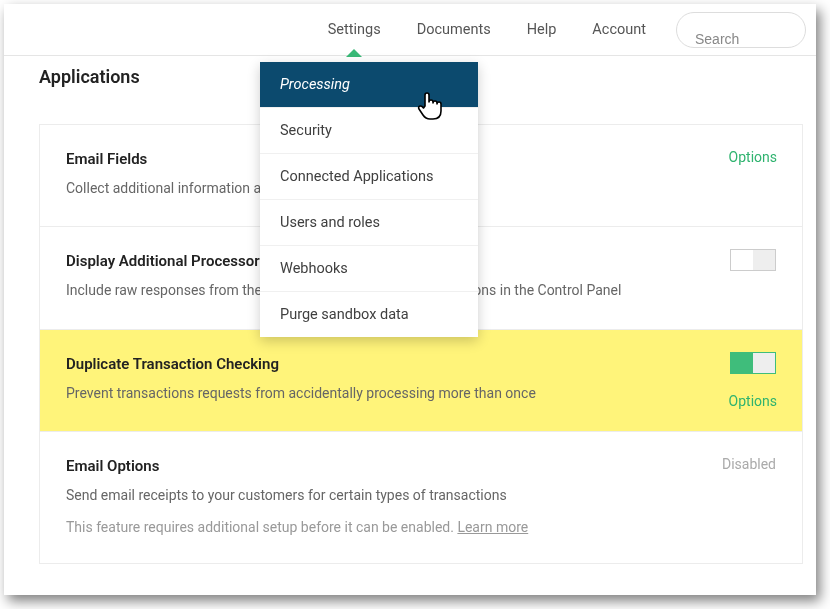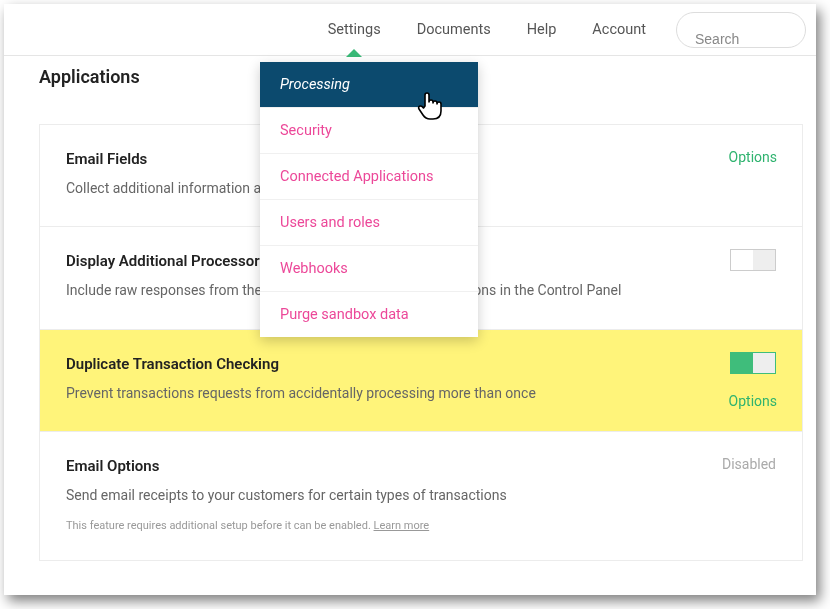--- a/index.html
+++ b/index.html
@@ -80,21 +80,21 @@
     top: 58px;
     left: 256px;
     width: 218px;
     background: #fff;
     box-shadow: 0 4px 12px rgba(0,0,0,0.2);
     z-index: 20;
   }
   .dd-item {
     padding: 14px 20px;
     font-size: 14.5px;
-    color: #ec4899;
+    color: #404040;
     cursor: pointer;
     border-top: 1px solid #f0f0f0;
   }
   .dd-item:first-child { border-top: none; }
   .dd-item.active {
     background: #0c4a6e;
     color: #fff;
     font-style: italic;
   }
 
@@ -131,21 +131,21 @@
     color: #222;
     margin-bottom: 10px;
   }
   .card-sub {
     font-size: 14px;
     color: #666;
     line-height: 1.45;
     max-width: 560px;
   }
   .card-note {
-    font-size: 11px;
+    font-size: 14px;
     color: #999;
     margin-top: 14px;
   }
   .card-note .lm {
     text-decoration: underline;
     cursor: pointer;
   }
   .options-link {
     position: absolute;
     right: 25px;

